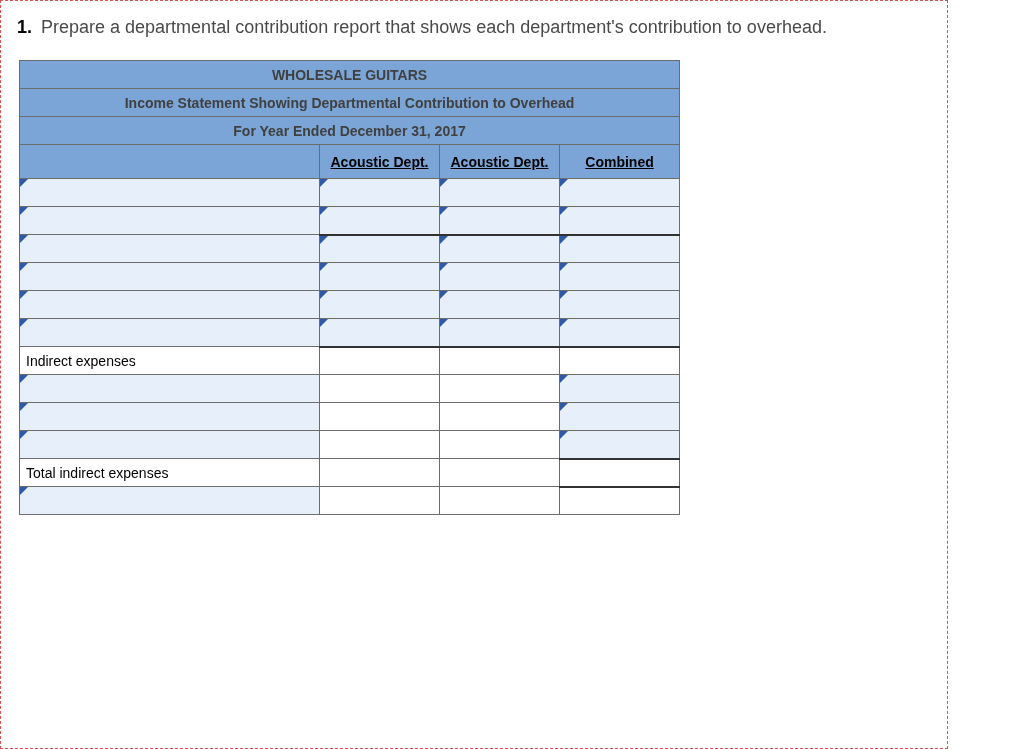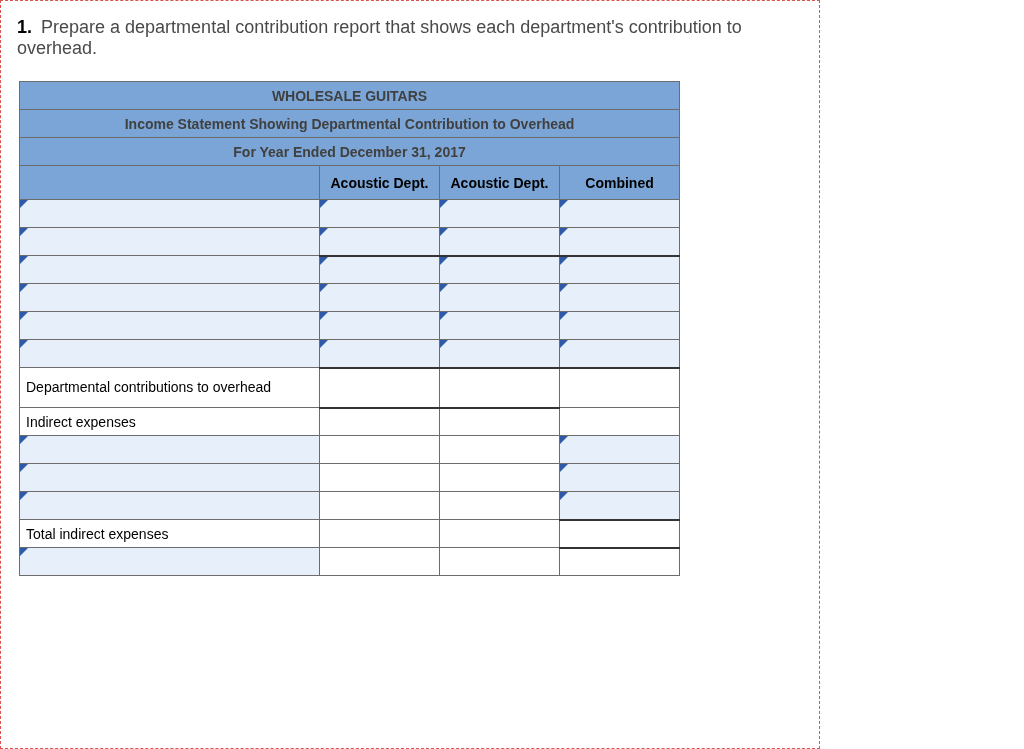--- a/index.html
+++ b/index.html
@@ -4,21 +4,21 @@
 <style>
   html, body {
     margin: 0;
     padding: 0;
     background: #fff;
     font-family: "Helvetica Neue", Arial, sans-serif;
     color: #333;
   }
   .page {
     box-sizing: border-box;
-    width: 820px;
+    width: 948px;
     height: 749px;
     padding: 10px 14px 14px 14px;
     border: 1px dashed #d9534f;
     position: relative;
   }
   .question {
     font-size: 18px;
     color: #4a4a4a;
     margin: 6px 2px 22px 2px;
   }
@@ -45,20 +45,21 @@
     text-align: center;
     color: #404040;
     height: 28px;
   }
   th.colh {
     background: #7ba5d6;
     font-weight: 700;
     text-align: center;
     color: #000;
     height: 34px;
+    text-decoration: underline;
   }
   td.label {
     width: 300px;
     padding: 4px 6px;
     color: #000;
     background: #fff;
     height: 28px;
   }
   td.label.tall { height: 40px; line-height: 1.15; }
   td.val {
@@ -155,26 +156,20 @@
       <td class="val drop"></td>
     </tr>
     <tr>
       <td class="label drop"></td>
       <td class="val drop uline-bottom"></td>
       <td class="val drop uline-bottom"></td>
       <td class="val drop uline-bottom"></td>
     </tr>
 
 
-    <tr>
-      <td class="label tall">Departmental contributions to overhead</td>
-      <td class="val uline-bottom"></td>
-      <td class="val uline-bottom"></td>
-      <td class="val"></td>
-    </tr>
 
     <tr>
       <td class="label">Indirect expenses</td>
       <td class="val"></td>
       <td class="val"></td>
       <td class="val"></td>
     </tr>
 
     <tr>
       <td class="label drop"></td>

